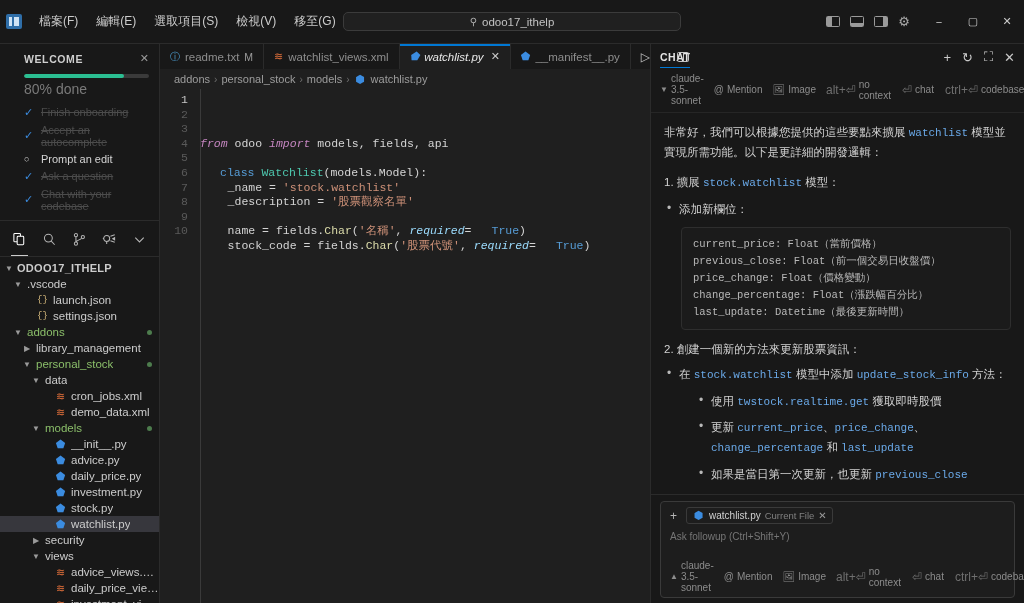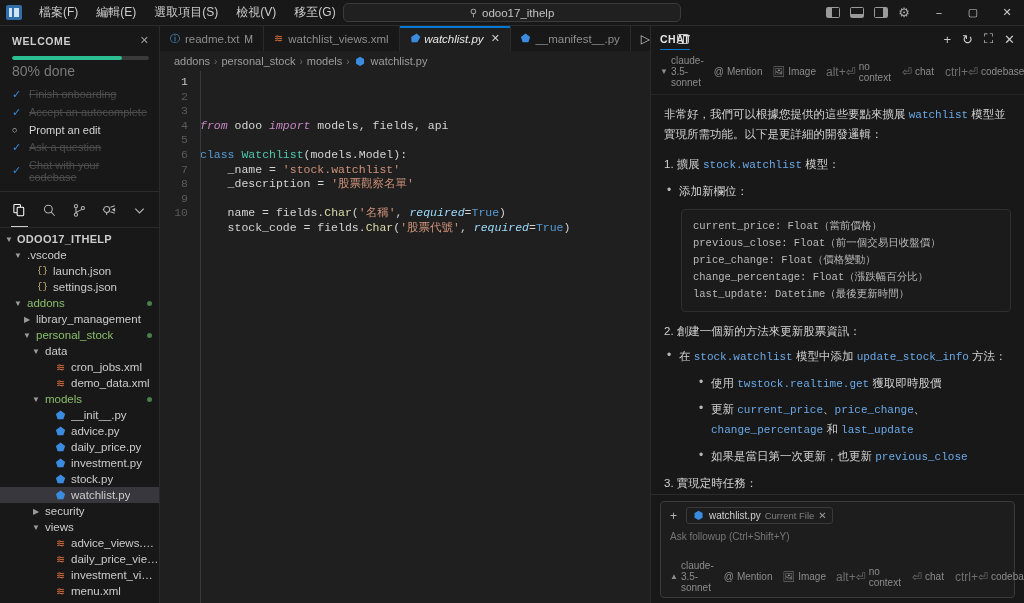--- a/index.html
+++ b/index.html
@@ -7,21 +7,21 @@
     width: 1024px; height: 603px;
     background: #1e1e1e;
     font-family: "Liberation Sans", sans-serif;
     color: #cccccc;
     overflow: hidden;
   }
   .app { width: 1024px; height: 603px; display: flex; flex-direction: column; }
 
   
   .titlebar {
-    height: 26px; background: #181818; display: flex; align-items: center;
+    height: 44px; background: #181818; display: flex; align-items: center;
     border-bottom: 1px solid #2b2b2b; flex: none; position: relative; text-align: center;
   }
   .vscode-logo {
     width: 16px; height: 15px; margin: 0 8px 0 6px; flex: none;
     background: #2f6ea8; border-radius: 2px; position: relative;
   }
   .vscode-logo::before {
     content: ""; position: absolute; left: 3px; top: 3px;
     width: 3px; height: 9px; background: #cfe3f5;
   }
@@ -60,21 +60,21 @@
 
   
   .body { flex: 1; display: flex; min-height: 0; }
 
   
   .sidebar {
     width: 160px; background: #181818; display: flex; flex-direction: column;
     flex: none; min-height: 0; border-right: 1px solid #2b2b2b;
   }
   .welcome {
-    padding: 8px 10px 6px 12px; border-bottom: 1px solid #2b2b2b; flex: none;
+    padding: 8px 10px 6px 24px; border-bottom: 1px solid #2b2b2b; flex: none;
   }
   .welcome-head { display: flex; align-items: center; justify-content: space-between; }
   .welcome-title { font-size: 10.5px; letter-spacing: .6px; color: #cfcfcf; font-weight: 700; }
   .welcome-close { font-size: 11px; color: #9a9a9a; cursor: pointer; }
   .progress-track {
     height: 4px; background: #3a3a3a; border-radius: 2px; margin: 9px 0 3px 0; overflow: hidden;
   }
   .progress-fill { height: 100%; background: #2bbf92; border-radius: 2px; }
   .progress-label { font-size: 14px; color: #7a7a7a; margin-bottom: 6px; }
   .task { display: flex; align-items: center; gap: 6px; padding: 2.5px 0; font-size: 11px; }
@@ -167,21 +167,21 @@
   .code {
     flex: 1; padding-top: 4px; font-family: "Liberation Mono", monospace;
     font-size: 11.5px; line-height: 14.6px; white-space: pre; overflow: hidden;
     position: relative;
   }
   .code .ln { height: 14.6px; }
   .indent-guide {
     position: absolute; left: 0; top: 0; bottom: 0; width: 1px; background: #3a3a3a;
   }
   .kw { color: #c586c0; font-style: italic; }
-  .kw2 { color: #569cd6; }
+  .kw2 { color: #569cd6; padding-left: 20px; }
   .cls { color: #4ec9b0; }
   .fn { color: #dcdcaa; }
   .str { color: #ce9178; }
   .param { color: #9cdcfe; font-style: italic; }
   .plain { color: #d4d4d4; }
 
   
   .chat {
     width: 374px; flex: none; background: #181818; display: flex; flex-direction: column;
     border-left: 1px solid #2b2b2b; min-height: 0;

